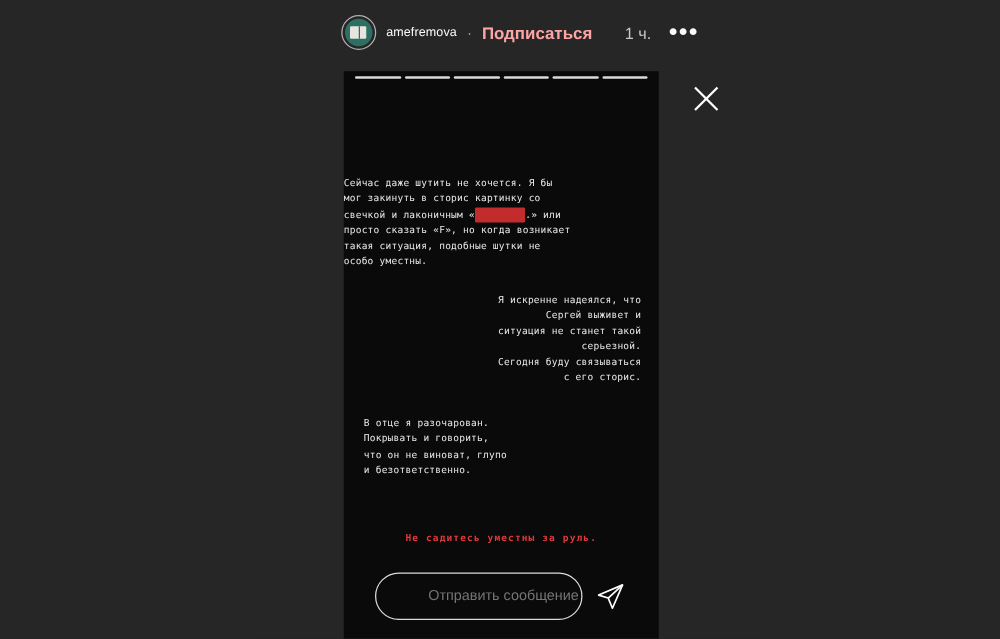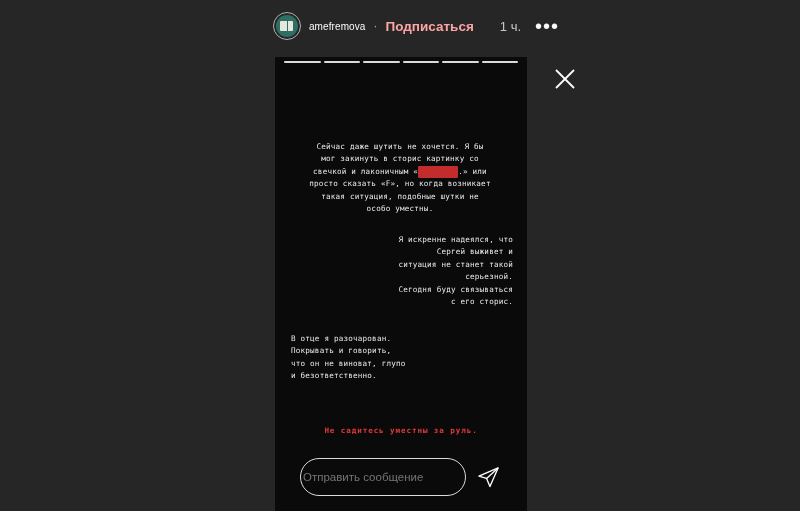--- a/index.html
+++ b/index.html
@@ -138,21 +138,21 @@
 
   .story-text {
     position: absolute;
     color: #e9e9e9;
     font-family: "DejaVu Sans Mono", "Liberation Mono", monospace;
     font-size: 7.6px;
     line-height: 12.4px;
     letter-spacing: 0.2px;
     white-space: pre-wrap;
   }
-  .blk1 { left: 16px; top: 84px; width: 218px; text-align: center; }
+  .blk1 { left: 0; top: 84px; width: 218px; text-align: left; }
   .blk2 { left: 26px; top: 177px; width: 212px; text-align: right; }
   .blk3 { left: 16px; top: 276px; width: 218px; text-align: left; }
   .blk4 {
     left: 16px;
     top: 368px;
     width: 220px;
     text-align: center;
     color: #e03a3a;
     font-weight: bold;
     letter-spacing: 0.9px;
@@ -179,21 +179,21 @@
   .reply-input {
     flex: 0 0 auto;
     width: 166px;
     height: 38px;
     border: 1.3px solid #dbdbdb;
     border-radius: 19px;
     background: transparent;
     color: #f2f2f2;
     font-size: 11.5px;
     font-family: "Liberation Sans", sans-serif;
-    text-align: left;
+    text-align: right;
     line-height: 38px;
     box-sizing: border-box;
   }
   .send-icon {
     width: 24px;
     height: 24px;
     display: flex;
     align-items: center;
     justify-content: center;
   }

